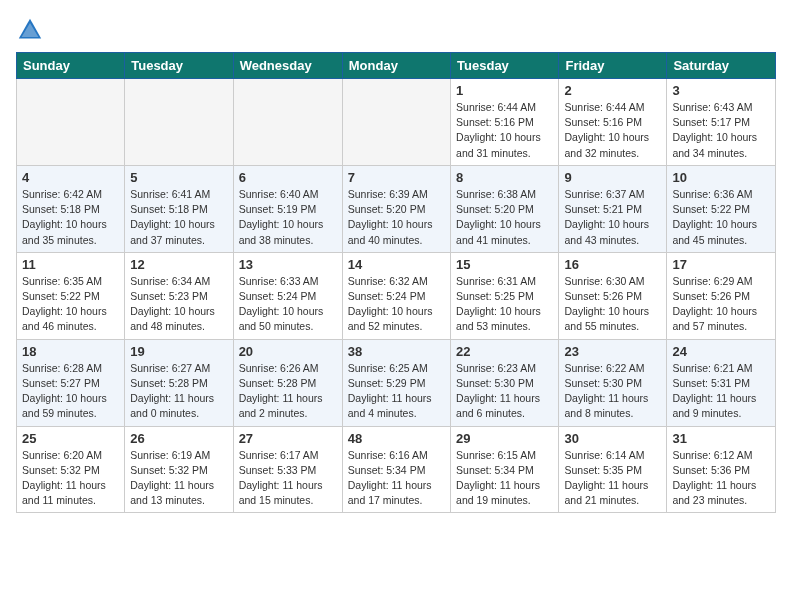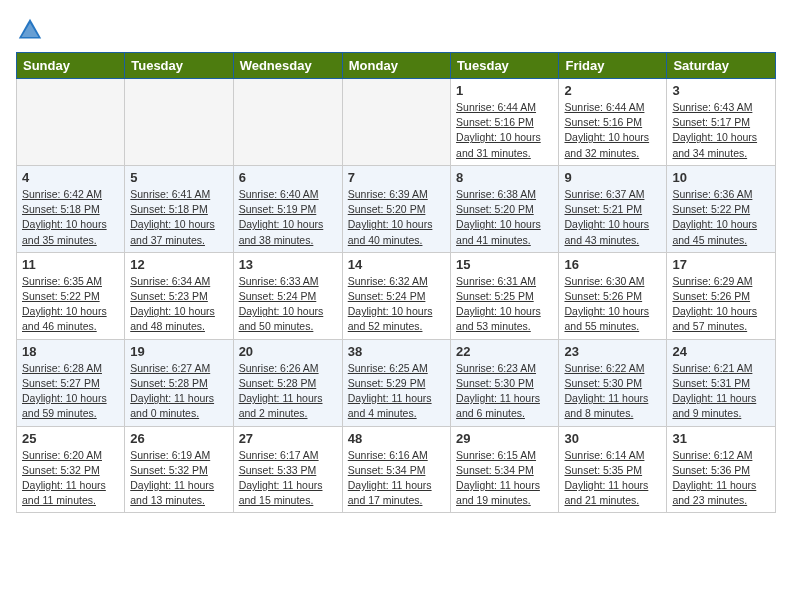--- a/index.html
+++ b/index.html
@@ -43,21 +43,21 @@
     .location {
       font-size: 15px;
       color: #333;
     }
     .calendar {
       width: 100%;
       border-collapse: collapse;
       border: 1px solid #ccc;
     }
     .calendar th {
-      background-color: #4d7c0f;
+      background-color: #0f766e;
       color: #fff;
       text-align: left;
       padding: 5px 6px;
       font-size: 13px;
       border: 1px solid #1a5fa0;
     }
     .calendar td {
       vertical-align: top;
       border: 1px solid #ccc;
       padding: 4px 5px;
@@ -76,21 +76,20 @@
     .day-num {
       font-size: 13px;
       font-weight: bold;
       margin-bottom: 2px;
       display: block;
     }
     .day-info {
       font-size: 10.5px;
       line-height: 1.45;
       color: #333;
-      text-decoration: underline;
     }
     .row-shade td {
       background: #eaf1f8;
     }
   </style>
 </head>
 <body>
 
 <div class="header">
   <div class="logo">

